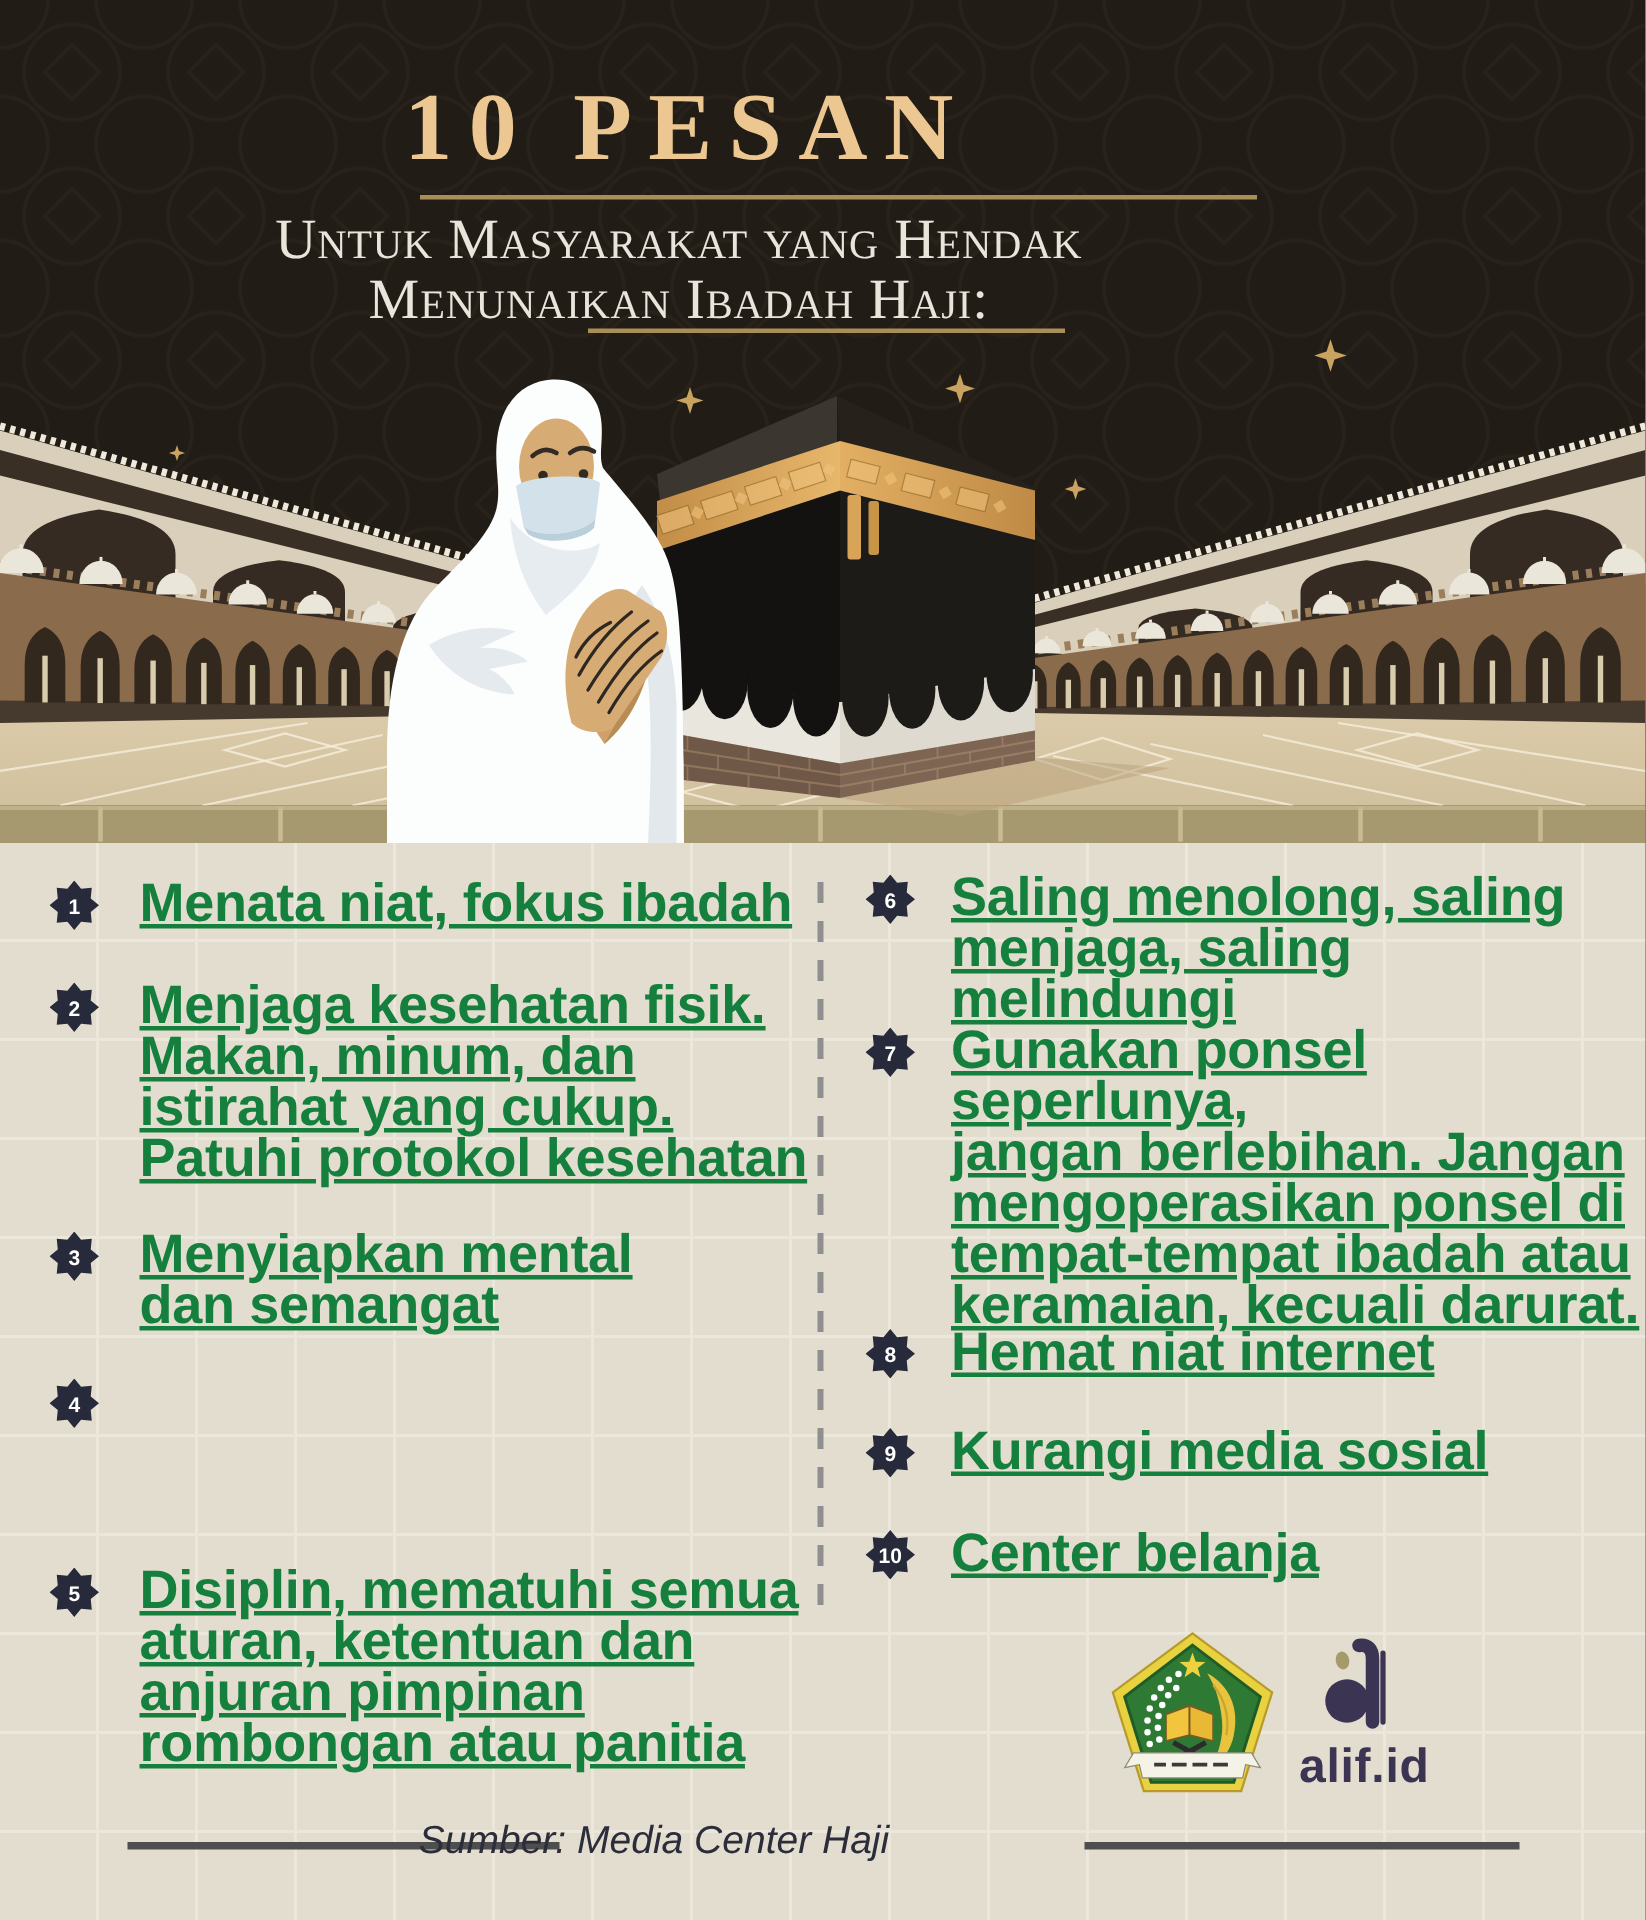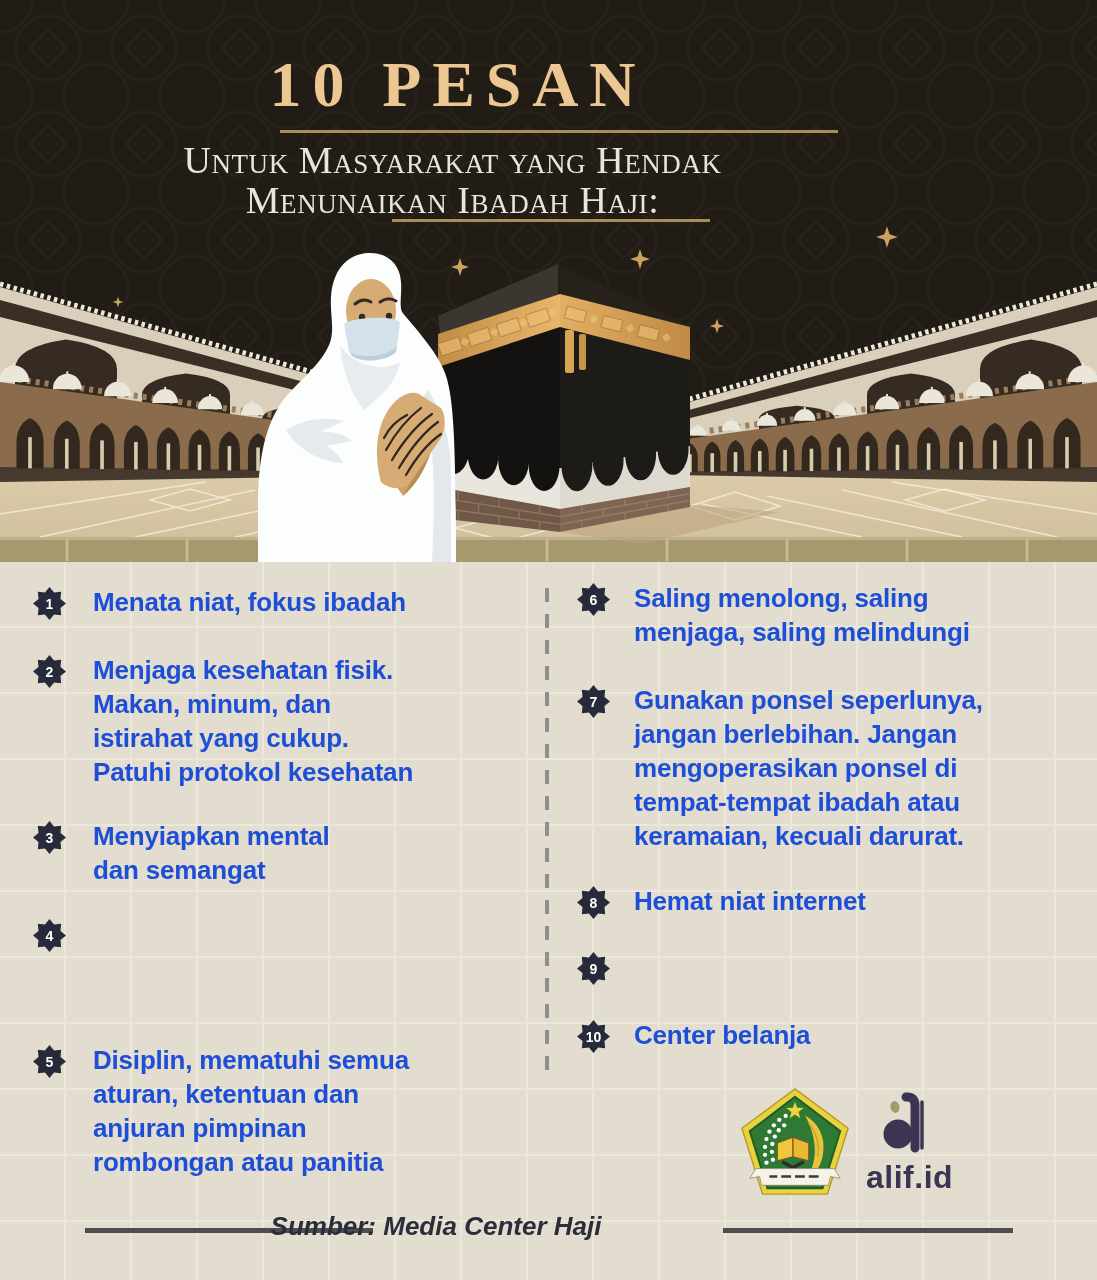--- a/index.html
+++ b/index.html
@@ -24,32 +24,32 @@
        repeating-linear-gradient(90deg,transparent 0 64px,#ebe7da 64px 66px),
        repeating-linear-gradient(180deg,transparent 0 64px,#ebe7da 64px 66px),
        #e2ddcf;}
   .msg-row{position:absolute;display:flex;align-items:flex-start;}
   .badge{flex:0 0 33px;width:33px;height:33px;margin-top:2px;background:#262a3a;color:#fff;
          display:flex;align-items:center;justify-content:center;
          font-size:14px;font-weight:700;
          clip-path:polygon(50% 0%,63.8% 16.7%,85.4% 14.6%,83.3% 36.2%,100% 50%,
                            83.3% 63.8%,85.4% 85.4%,63.8% 83.3%,50% 100%,36.2% 83.3%,
                            14.6% 85.4%,16.7% 63.8%,0% 50%,16.7% 36.2%,14.6% 14.6%,36.2% 16.7%);}
-  .msg-text{white-space:pre-line;font-size:26px;font-weight:700;line-height:34px;
-            color:#1d4ed8;letter-spacing:-0.2px;}
+  .msg-text{white-space:pre-line;font-size:36px;font-weight:700;line-height:34px;
+            color:#15803d;letter-spacing:-0.2px;text-decoration:underline;}
   .col-left .msg-text{margin-left:27px;}
   .col-right .msg-text{margin-left:24px;}
   .divider{position:absolute;left:545px;top:588px;width:4px;height:494px;
            background:repeating-linear-gradient(180deg,#8f8f8f 0 14px,transparent 14px 26px);}
   
   .footer-line{position:absolute;top:1228px;height:5px;background:#4e4e4e;}
   .footer-line-left{left:85px;width:288px;}
   .footer-line-right{left:723px;width:290px;}
   .source{position:absolute;left:0;top:1211px;width:872px;text-align:center;
-          font-style:italic;font-weight:700;font-size:26px;color:#2b2d3a;}
+          font-style:italic;font-weight:400;font-size:26px;color:#2b2d3a;}
   .logo-svg{position:absolute;}
 </style>
 </head>
 <body>
 
 <div id="page">
 
   <svg class="hero-svg" id="scene" viewBox="0 0 1097 562">
     <defs>
       <pattern id="geo" width="96" height="96" patternUnits="userSpaceOnUse">
@@ -450,20 +450,21 @@
 mengoperasikan ponsel di
 tempat-tempat ibadah atau
 keramaian, kecuali darurat.</div>
   </div>
   <div class="msg-row col-right" style="left:577px;top:884px;">
     <div class="badge">8</div>
     <div class="msg-text">Hemat niat internet</div>
   </div>
   <div class="msg-row col-right" style="left:577px;top:950px;">
     <div class="badge">9</div>
+    <div class="msg-text">Kurangi media sosial</div>
   </div>
   <div class="msg-row col-right" style="left:577px;top:1018px;">
     <div class="badge">10</div>
     <div class="msg-text">Center belanja</div>
   </div>
 
   <svg class="logo-svg" style="left:736px;top:1082px;" width="118" height="122" viewBox="0 0 120 120">
     <polygon points="60,5 114,45 93,112 27,112 6,45" fill="#e8d23f" stroke="#b89a2a" stroke-width="1.5"></polygon>
     <polygon points="60,13 106,48 88,106 32,106 14,48" fill="#2e7a34" stroke="#1f5c26" stroke-width="2"></polygon>
     <polygon fill="#f0d23e" points="60,18 62.2,24.2 68.8,24.4 63.6,28.4 65.4,34.8 60,31 54.6,34.8 56.4,28.4 51.2,24.4 57.8,24.2"></polygon>

